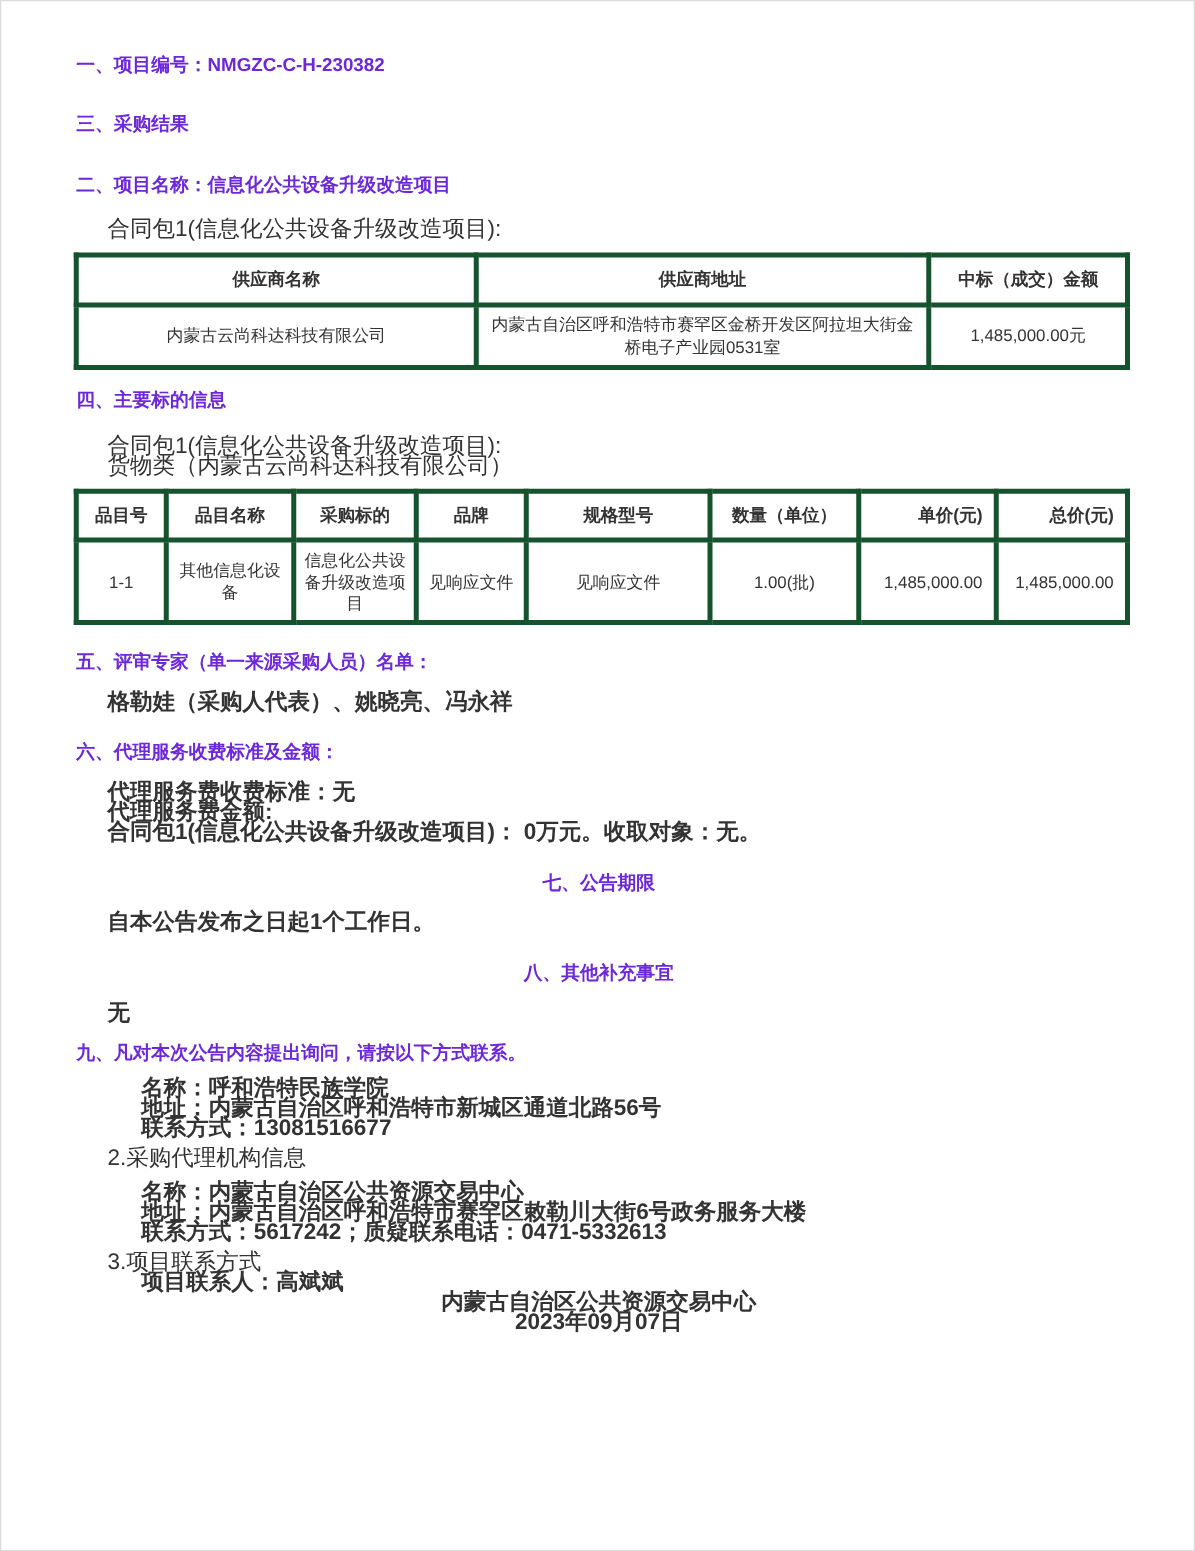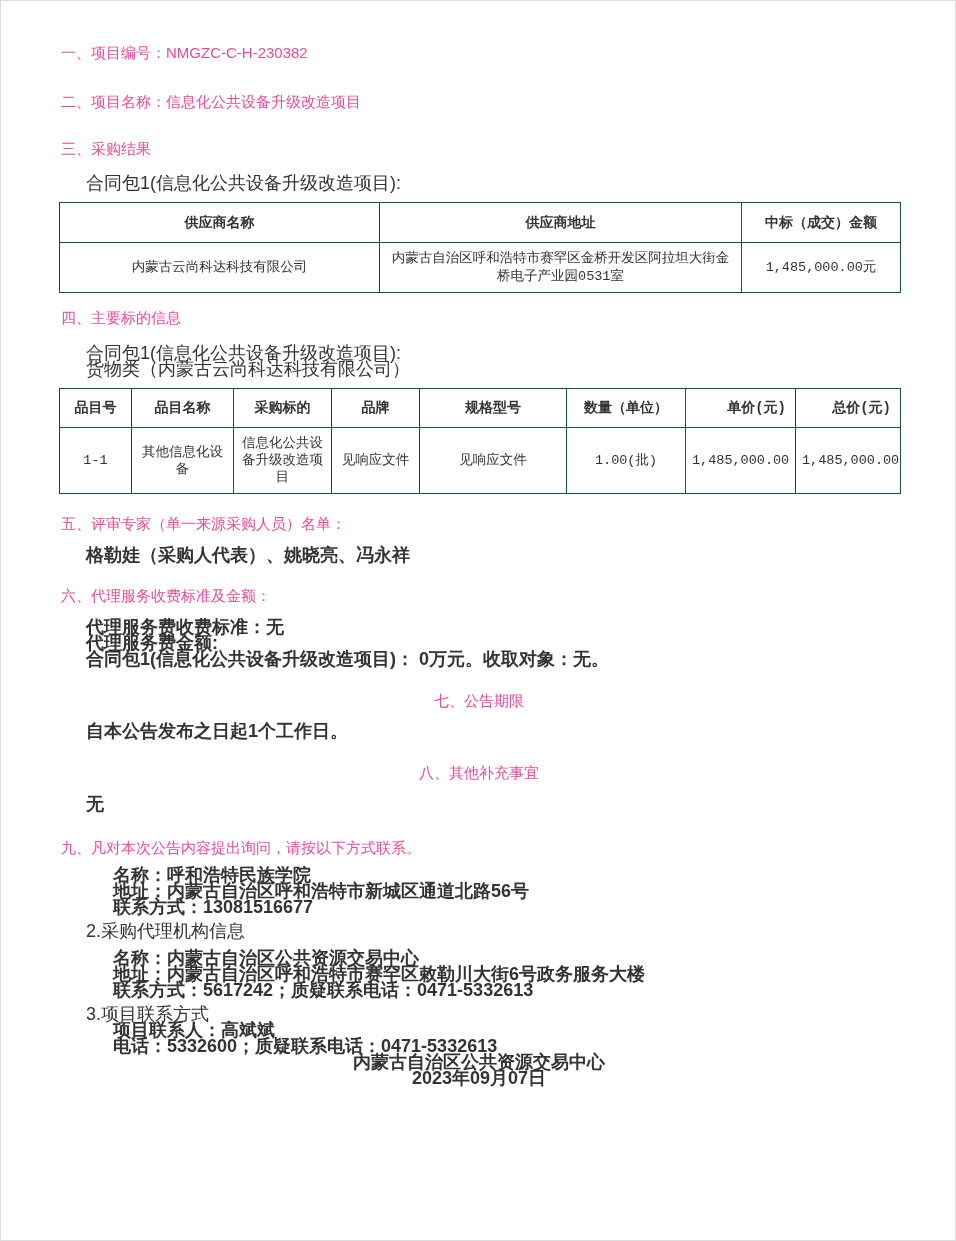--- a/index.html
+++ b/index.html
@@ -12,23 +12,23 @@
     width: 956px;
     height: 1241px;
     border: 1px solid #dcdcdc;
     padding: 44px 58px 0 60px;
     background: #ffffff;
     overflow: hidden;
   }
   p { margin: 0; }
   .sec-h {
     font-size: 15px;
-    font-weight: normal;
+    font-weight: bold;
     line-height: 16px;
-    color: #ec4899;
+    color: #6d28d9;
     white-space: nowrap;
   }
   .bl {
     font-size: 18px;
     line-height: 16px;
     color: #333333;
     white-space: nowrap;
   }
   .bold { font-weight: bold; }
   .ind1 { margin-left: 25px; }
@@ -37,38 +37,37 @@
 
   .mt8  { margin-top: 8px; }
   .mt10 { }
   .mt11 { margin-top: 11px; }
   .mt14 { margin-top: 14px; }
   .mt15 { margin-top: 15px; }
   .mt17 { margin-top: 17px; }
   .mt18 { margin-top: 18px; }
   .mt19 { margin-top: 19px; }
   .mt22 { margin-top: 22px; }
-  .mt24 { margin-top: 28px; }
+  .mt24 { margin-top: 17px; }
   .mt25 { margin-top: 25px; }
   .mt26 { margin-top: 26px; text-align: center; }
   .mt31 { margin-top: 31px; }
   .mt33 { margin-top: 33px; }
 
   table {
     border-collapse: collapse;
     table-layout: fixed;
     margin-left: -2px;
   }
   th, td {
-    border: 1px solid #14532d;
+    border: 4px solid #14532d;
     text-align: center;
     vertical-align: middle;
     padding: 2px 6px;
     overflow: hidden;
-    font-family: Liberation Mono, monospace;
   }
   th {
     font-size: 14px;
     font-weight: bold;
     color: #333333;
   }
   td {
     font-size: 13.5px;
     color: #333333;
     line-height: 18px;
@@ -81,23 +80,23 @@
   .t2 td { height: 66px; line-height: 17px; }
   .ra { text-align: right; padding-right: 9px; }
 </style>
 </head>
 <body>
 
 <div class="page">
 
   <p class="sec-h"><span>一、项目编号：</span><span>NMGZC-C-H-230382</span></p>
 
+  <p class="sec-h mt31">三、采购结果</p>
+
   <p class="sec-h mt33"><span>二、项目名称：</span><span>信息化公共设备升级改造项目</span></p>
-
-  <p class="sec-h mt31">三、采购结果</p>
 
   <p class="bl ind1 mt18">合同包1(信息化公共设备升级改造项目):</p>
 
   <table class="t1 mt11">
     <colgroup>
       <col style="width:320px">
         <col style="width:362px">
         <col style="width:159px">
     </colgroup>
     <thead>
@@ -178,18 +177,17 @@
   <p class="bl ind2 bold mt10">地址：内蒙古自治区呼和浩特市新城区通道北路56号</p>
   <p class="bl ind2 bold mt10">联系方式：13081516677</p>
 
   <p class="bl ind1 mt8">2.采购代理机构信息</p>
   <p class="bl ind2 bold mt11">名称：内蒙古自治区公共资源交易中心</p>
   <p class="bl ind2 bold mt10">地址：内蒙古自治区呼和浩特市赛罕区敕勒川大街6号政务服务大楼</p>
   <p class="bl ind2 bold mt10">联系方式：5617242；质疑联系电话：0471-5332613</p>
 
   <p class="bl ind1 mt8">3.项目联系方式</p>
   <p class="bl ind2 bold mt10">项目联系人：高斌斌</p>
-  <p class="bl ind2 bold mt10">电话：5332600；质疑联系电话：0471-5332613</p>
 
   <p class="bl bold right mt10">内蒙古自治区公共资源交易中心</p>
   <p class="bl bold right mt10">2023年09月07日</p>
 
 </div>
 
 </body></html>

